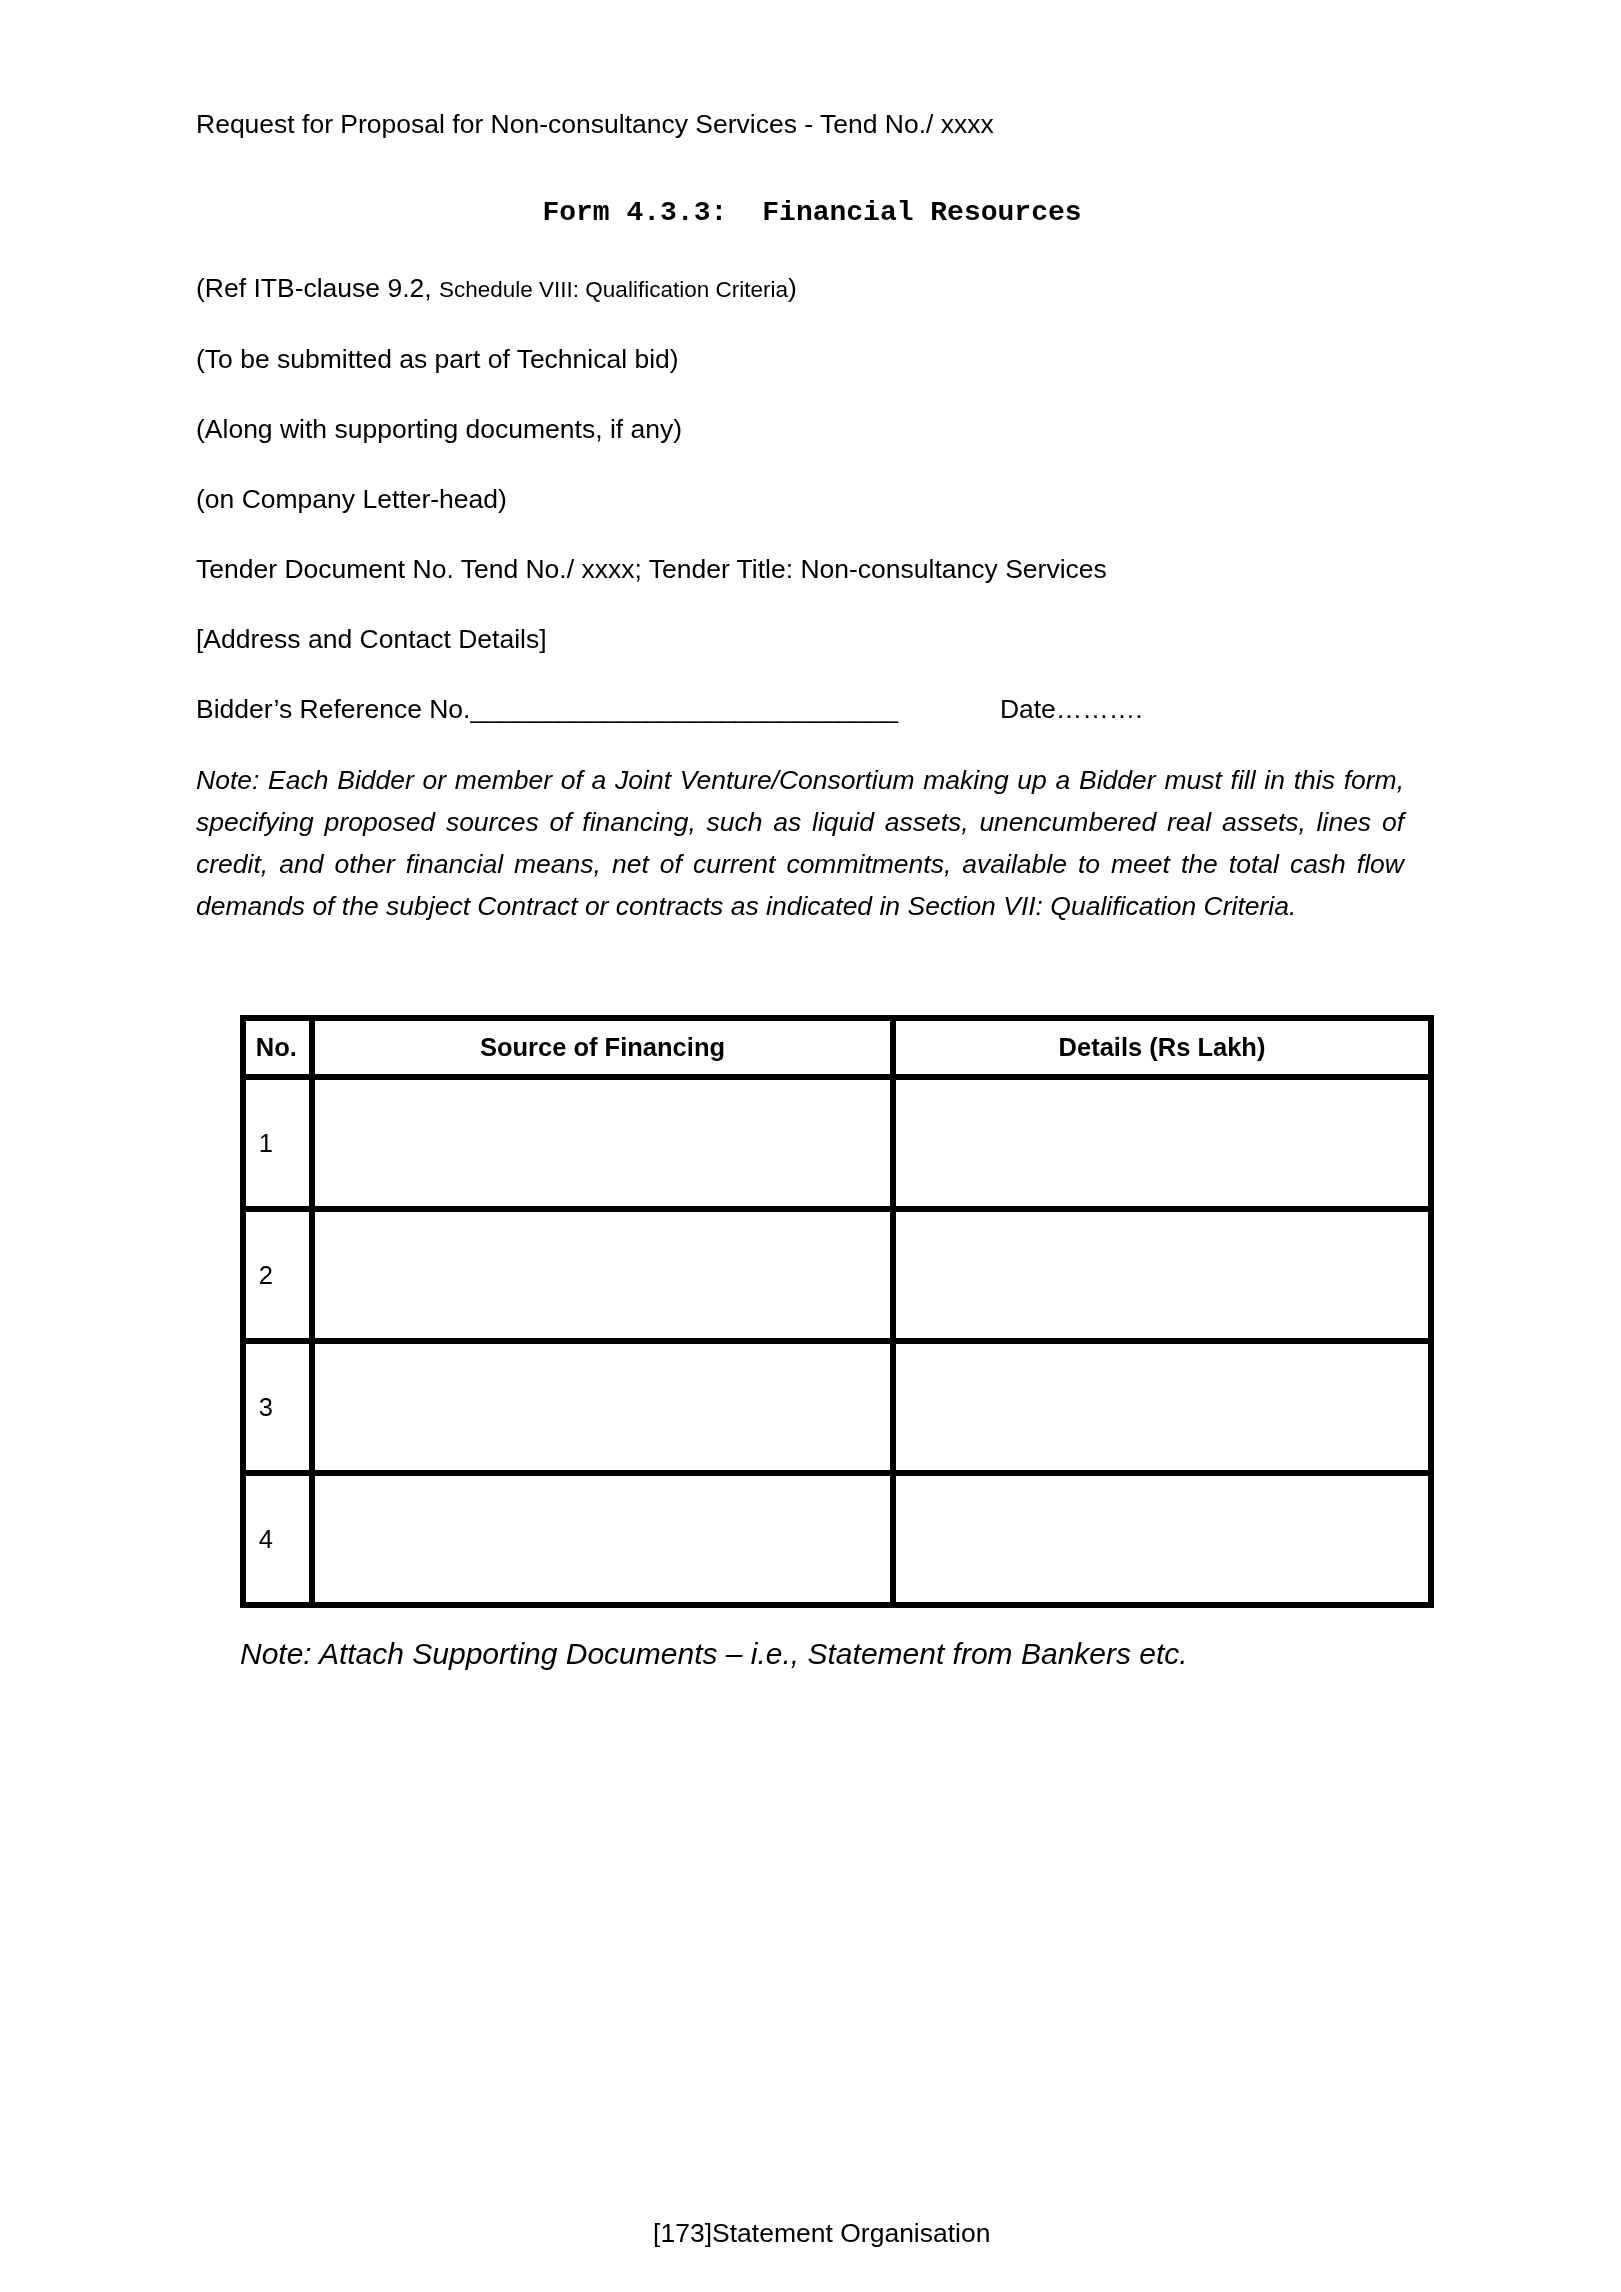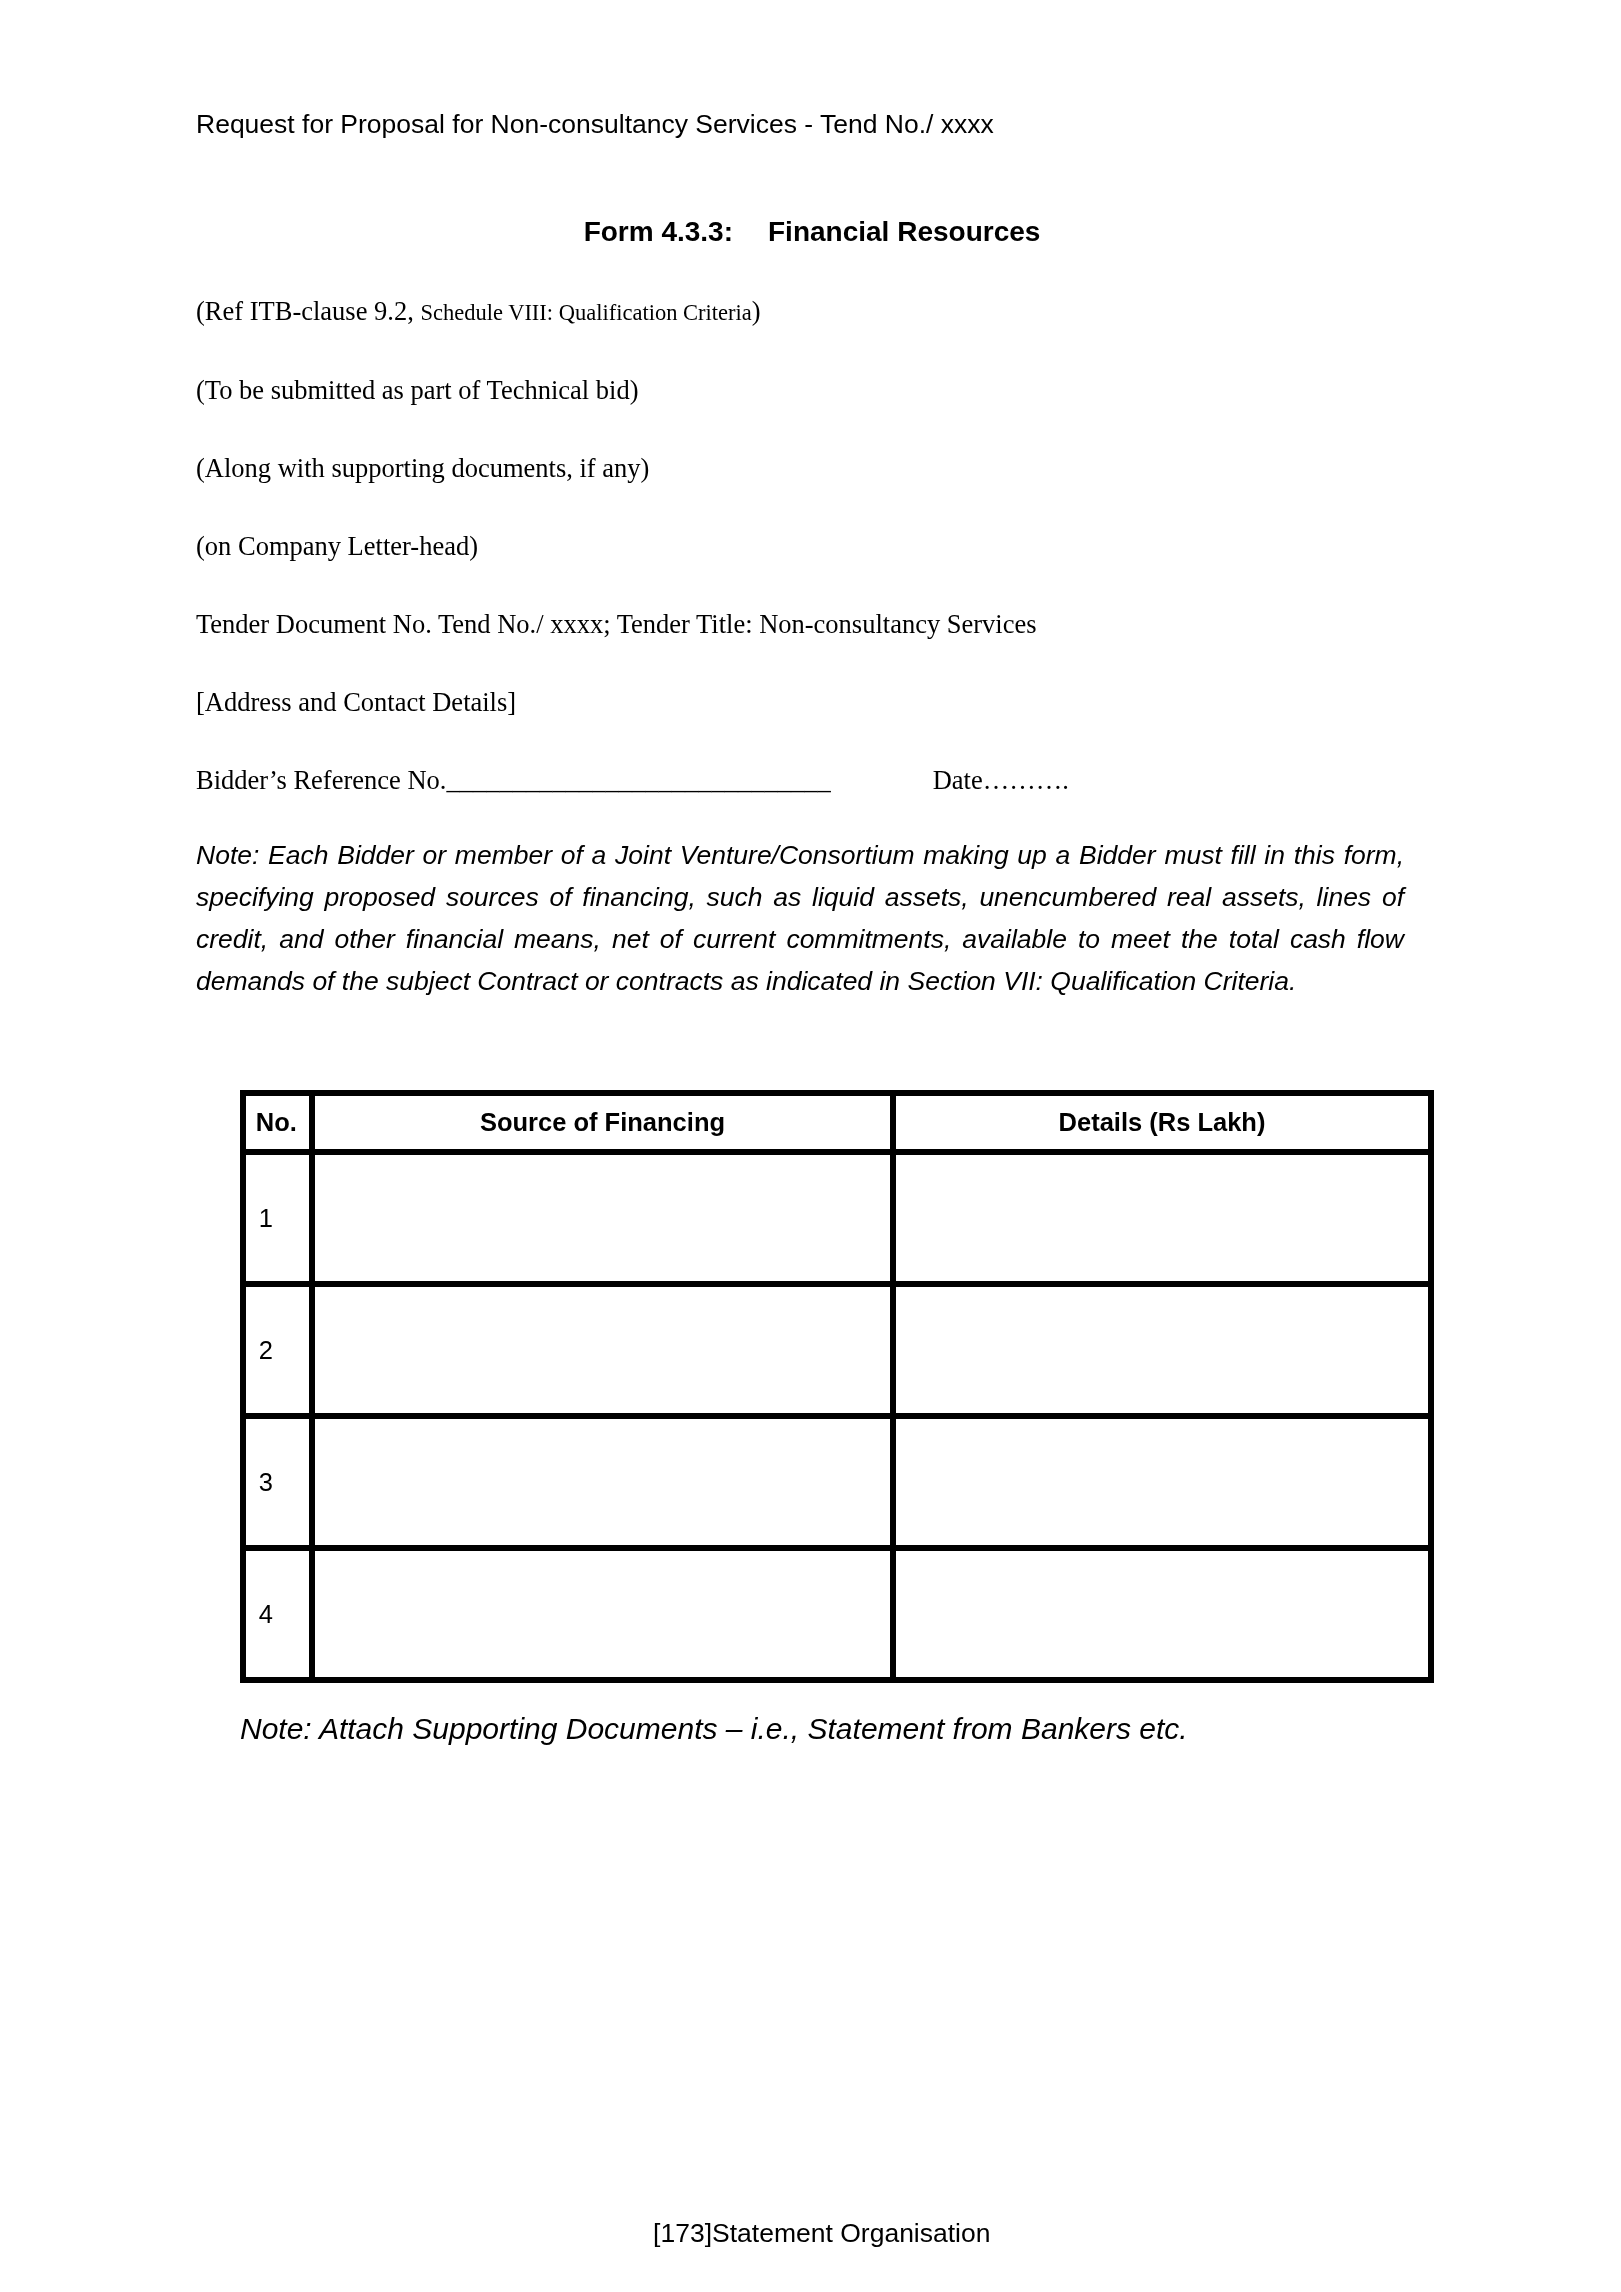--- a/index.html
+++ b/index.html
@@ -16,32 +16,32 @@
     inset: 0;
     padding: 86px 193px 0 196px;
     background: #ffffff;
   }
   .doc-header {
     font-size: 26.5px;
     line-height: 33px;
     margin-top: 22px;
   }
   .form-title {
-    margin-top: 72px;
+    margin-top: 53px;
     text-align: center;
     font-size: 28px;
     font-weight: bold;
     line-height: 37px;
+    font-family: Liberation Mono, monospace;
   }
   .title-gap { display: inline-block; width: 35px; }
   .bodyline {
     font-size: 26.5px;
-    line-height: 41px;
+    line-height: 33px;
     margin-top: 37px;
-    font-family: Liberation Serif, serif;
   }
   .bodyline.first { margin-top: 41px; }
   .small-inline { font-size: 22.5px; }
   .date-gap { display: inline-block; width: 102px; }
   .note-para {
     margin-top: 33px;
     max-width: 1208px;
     font-size: 26.5px;
     font-style: italic;
     line-height: 42px;

